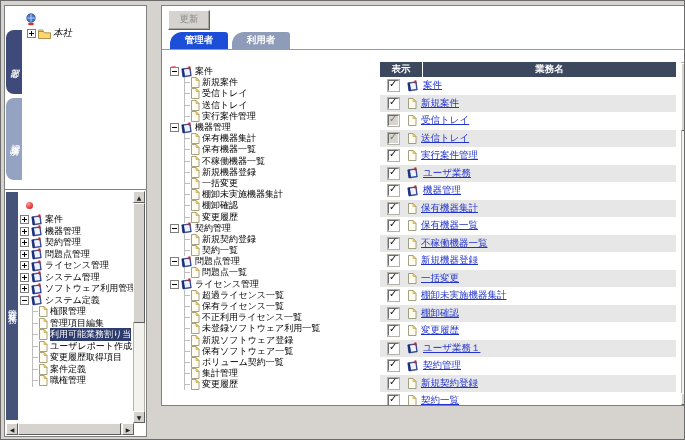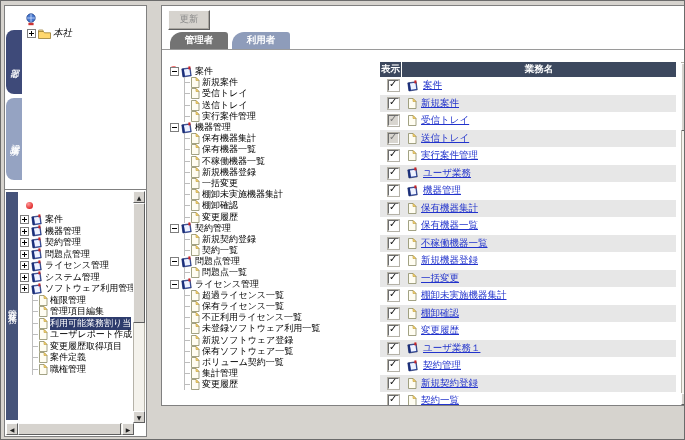--- a/index.html
+++ b/index.html
@@ -22,21 +22,21 @@
   #panel-lb{left:3px;top:188px;width:143px;height:248px;}
   #lb-tree{position:absolute;left:15px;top:2px;width:113px;height:230px;overflow:hidden;}
 
   
   #panel-main{left:160px;top:4px;width:536px;height:401px;}
   #btn-update{position:absolute;left:6px;top:4px;width:40px;height:18px;background:#d6d3ce;
       border:1px solid;border-color:#fdfdfd #5f5f5f #5f5f5f #fdfdfd;box-shadow:inset -1px -1px 0 #a9a6a0;
       font-size:9.5px;color:#8a8a8a;text-align:center;line-height:16px;cursor:default;}
   .htab{position:absolute;top:26px;height:17px;width:58px;color:#fff;font-size:9.5px;font-weight:bold;
       display:flex;align-items:center;justify-content:center;border-radius:12px 3px 0 0;cursor:pointer;}
-  .htab.sel{background:#737373;}
+  .htab.sel{background:#1d4ed8;}
   .htab.unsel{background:#8e9cba;}
   #tabline{position:absolute;left:0;top:43px;width:100%;height:0;border-top:1px solid #9a9a9a;}
 
   
   .rdot{display:inline-block;width:7px;height:7px;border-radius:50%;
         background:radial-gradient(circle at 35% 30%,#ff9a9a,#d40000);}
   .trow{display:flex;align-items:center;white-space:nowrap;font-size:9px;color:#000;}
   #main-tree .trow{height:11.2px;}
   #lb-tree .trow{height:11.5px;}
   .exp{position:relative;display:inline-block;width:9px;height:9px;background:#fff;
@@ -49,21 +49,21 @@
   .ticon{display:inline-flex;flex:none;margin-right:2px;align-items:center;}
   .tlabel{cursor:pointer;}
   .tlabel.sel{background:#2e3c6d;color:#fff;}
   #main-tree{position:absolute;left:8px;top:60px;width:205px;height:340px;overflow:hidden;}
   #main-root{position:absolute;left:8px;top:52px;}
   #lb-root{margin:2px 0 1px 6px;}
 
   
   #biz-table{position:absolute;left:218px;top:56px;width:296px;height:344px;overflow:hidden;}
   .thead{display:flex;height:15px;background:#3c485e;color:#fff;font-size:9.5px;font-weight:bold;}
-  .thead .c1{width:22px;border-right:1px solid #fff;display:flex;align-items:center;justify-content:center;box-sizing:border-box;}
+  .thead .c1{width:43px;border-right:1px solid #fff;display:flex;align-items:center;justify-content:center;box-sizing:border-box;}
   .thead .c2{flex:1;display:flex;align-items:center;justify-content:center;}
   .trowt{display:flex;height:17.5px;align-items:center;}
   .trowt.alt{background:#e7e7e7;}
   .trowt .c1{width:27px;display:flex;justify-content:center;flex:none;}
   .trowt .c2{flex:1;display:flex;align-items:center;gap:2px;overflow:hidden;}
   .cb{position:relative;width:11px;height:11px;background:#fff;box-sizing:border-box;
       border:1px solid;border-color:#6e6e6e #fdfdfd #fdfdfd #6e6e6e;box-shadow:0 0 0 1px #b5b2a8;cursor:pointer;}
   .cb.checked::after{content:"✓";position:absolute;left:0px;top:-3px;font-size:10px;font-weight:bold;color:#111;}
   .cb.disabled{background:#d8d5cf;}
   .cb.disabled::after{color:#787878;}
@@ -201,20 +201,34 @@
                 <rect x="1.3" y="2.2" width="8.4" height="8.2" fill="#2a46a8" stroke="#16255e" stroke-width="0.6"></rect>
                 <rect x="3.2" y="3.2" width="5.6" height="6.2" fill="#eef2ff"></rect>
                 <rect x="1.3" y="2.2" width="2" height="8.2" fill="#1b2f7a"></rect>
               </g>
               <rect x="7.4" y="0.4" width="2" height="3" fill="#cc2222"></rect>
             </svg>
           </span>
           <span class="tlabel">ソフトウェア利用管理</span>
         </div>
         <div class="trow">
+          <span class="exp"></span>
+          <span class="ticon">
+            <svg width="12" height="12" viewBox="0 0 12 12">
+              <g transform="rotate(-8 6 6)">
+                <rect x="1.3" y="2.2" width="8.4" height="8.2" fill="#2a46a8" stroke="#16255e" stroke-width="0.6"></rect>
+                <rect x="3.2" y="3.2" width="5.6" height="6.2" fill="#eef2ff"></rect>
+                <rect x="1.3" y="2.2" width="2" height="8.2" fill="#1b2f7a"></rect>
+              </g>
+              <rect x="7.4" y="0.4" width="2" height="3" fill="#cc2222"></rect>
+            </svg>
+          </span>
+          <span class="tlabel">システム定義</span>
+        </div>
+        <div class="trow">
           <span class="conn" style="margin-left: 8px;"></span>
           <span class="ticon">
             <svg width="10" height="11" viewBox="0 0 10 11">
               <path d="M1.5 0.5 h4.5 l3 3 v7 h-7.5 z" fill="#fffdf2" stroke="#8a8a66" stroke-width="0.8"></path>
               <path d="M6 0.5 l3 3 h-3 z" fill="#ffd76e" stroke="#b89b3e" stroke-width="0.6"></path>
             </svg>
           </span>
           <span class="tlabel">権限管理</span>
         </div>
         <div class="trow">

